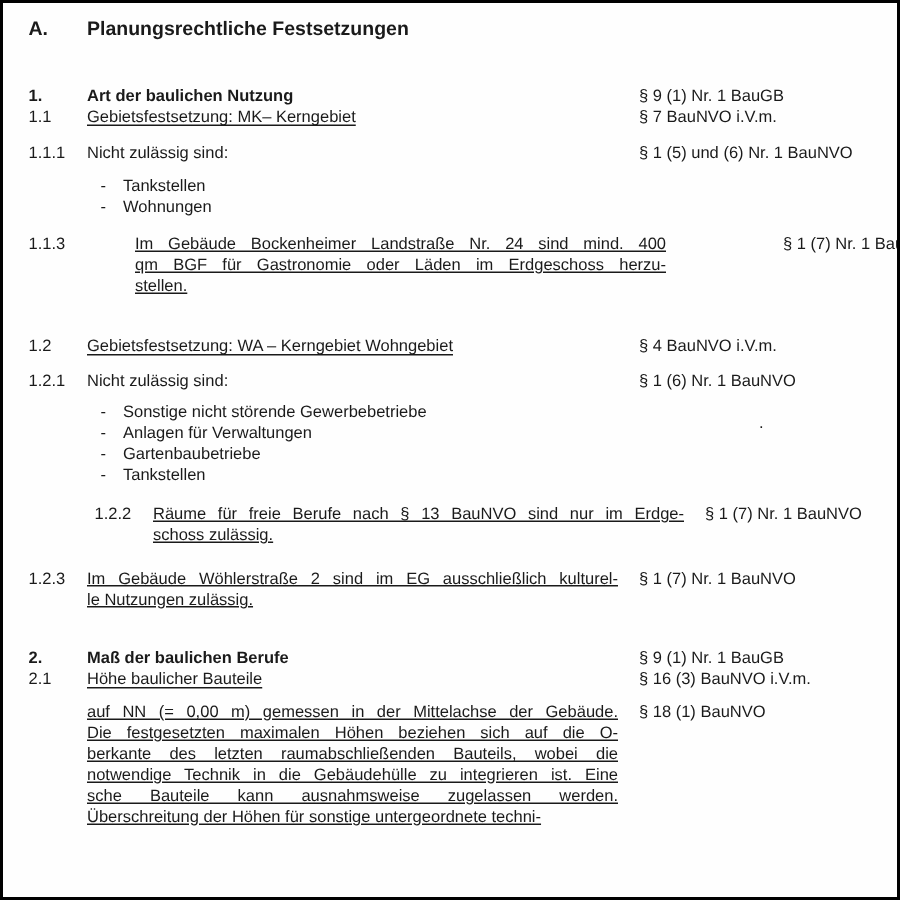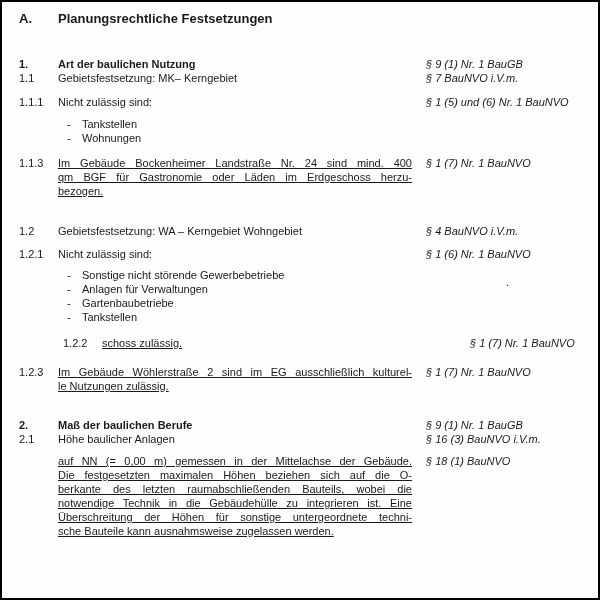--- a/index.html
+++ b/index.html
@@ -16,32 +16,32 @@
   }
   .row {
     display: grid;
     grid-template-columns: 39px 354px 14px 166px;
     padding-left: 17px;
     font-size: 11px;
     line-height: 14px;
   }
   .row .num  { grid-column: 1; }
   .row .txt  { grid-column: 2; }
-  .row .ref  { grid-column: 4; white-space: nowrap; font-style: italic; }
+  .row .ref  { grid-column: 4; white-space: nowrap; }
   .b { font-weight: bold; }
-  .u { text-underline-offset: 2px; }
+  .u { text-decoration: underline; text-underline-offset: 2px; }
   .title-row { font-size: 13px; line-height: 14px; }
   .mt-title { margin-top: 10px; }
   .mt31 { margin-top: 31px; }
   .mt26 { margin-top: 26px; }
   .mt25 { margin-top: 25px; }
   .mt16 { }
   .mt15 { margin-top: 15px; }
   .mt12 { margin-top: 12px; margin-left: 44px; }
-  .mt11 { margin-top: 11px; }
+  .mt11 { margin-top: 11px; gap: 32px; }
   .mt10 { margin-top: 10px; }
   .mt9  { margin-top: 9px; }
   .mt8  { margin-top: 8px; }
   .mt7  { margin-top: 7px; }
   .bullet { display: flex; }
   .bullet .dash { margin-left: 9px; width: 15px; flex: 0 0 15px; }
   .plines div {
     text-align: justify;
     text-align-last: justify;
     text-decoration: underline;
@@ -100,21 +100,21 @@
       </div>
     </div>
     <div class="ref"></div>
   </div>
 
   <div class="row mt11">
     <div class="num">1.1.3</div>
     <div class="txt plines">
       <div>Im Gebäude Bockenheimer Landstraße Nr. 24 sind mind. 400</div>
       <div>qm BGF für Gastronomie oder Läden im Erdgeschoss herzu-</div>
-      <div>bezogen.</div>
+      <div>stellen.</div>
     </div>
     <div class="ref">§ 1 (7) Nr. 1 BauNVO</div>
   </div>
 
   <div class="row mt26">
     <div class="num">1.2</div>
     <div class="txt u">Gebietsfestsetzung: WA – Kerngebiet Wohngebiet</div>
     <div class="ref">§ 4 BauNVO i.V.m.</div>
   </div>
 
@@ -143,20 +143,21 @@
         <span class="dash">-</span>
         <span>Tankstellen</span>
       </div>
     </div>
     <div class="ref"></div>
   </div>
 
   <div class="row mt12">
     <div class="num">1.2.2</div>
     <div class="txt plines">
+      <div>Räume für freie Berufe nach § 13 BauNVO sind nur im Erdge-</div>
       <div>schoss zulässig.</div>
     </div>
     <div class="ref">§ 1 (7) Nr. 1 BauNVO</div>
   </div>
 
   <div class="row mt15">
     <div class="num">1.2.3</div>
     <div class="txt plines">
       <div>Im Gebäude Wöhlerstraße 2 sind im EG ausschließlich kulturel-</div>
       <div>le Nutzungen zulässig.</div>
@@ -165,31 +166,31 @@
   </div>
 
   <div class="row mt25">
     <div class="num b">2.</div>
     <div class="txt b">Maß der baulichen Berufe</div>
     <div class="ref">§ 9 (1) Nr. 1 BauGB</div>
   </div>
 
   <div class="row mt16">
     <div class="num">2.1</div>
-    <div class="txt u">Höhe baulicher Anlagen</div>
+    <div class="txt u">Höhe baulicher Bauteile</div>
     <div class="ref">§ 16 (3) BauNVO i.V.m.</div>
   </div>
 
   <div class="row mt8">
     <div class="num"></div>
     <div class="txt plines">
       <div>auf NN (= 0,00 m) gemessen in der Mittelachse der Gebäude.</div>
       <div>Die festgesetzten maximalen Höhen beziehen sich auf die O-</div>
       <div>berkante des letzten raumabschließenden Bauteils, wobei die</div>
       <div>notwendige Technik in die Gebäudehülle zu integrieren ist. Eine</div>
+      <div>sche Bauteile kann ausnahmsweise zugelassen werden.</div>
       <div>Überschreitung der Höhen für sonstige untergeordnete techni-</div>
-      <div>sche Bauteile kann ausnahmsweise zugelassen werden.</div>
     </div>
     <div class="ref">§ 18 (1) BauNVO</div>
   </div>
 
   <span class="artifact-dot">.</span>
 </div>
 
 </body></html>

